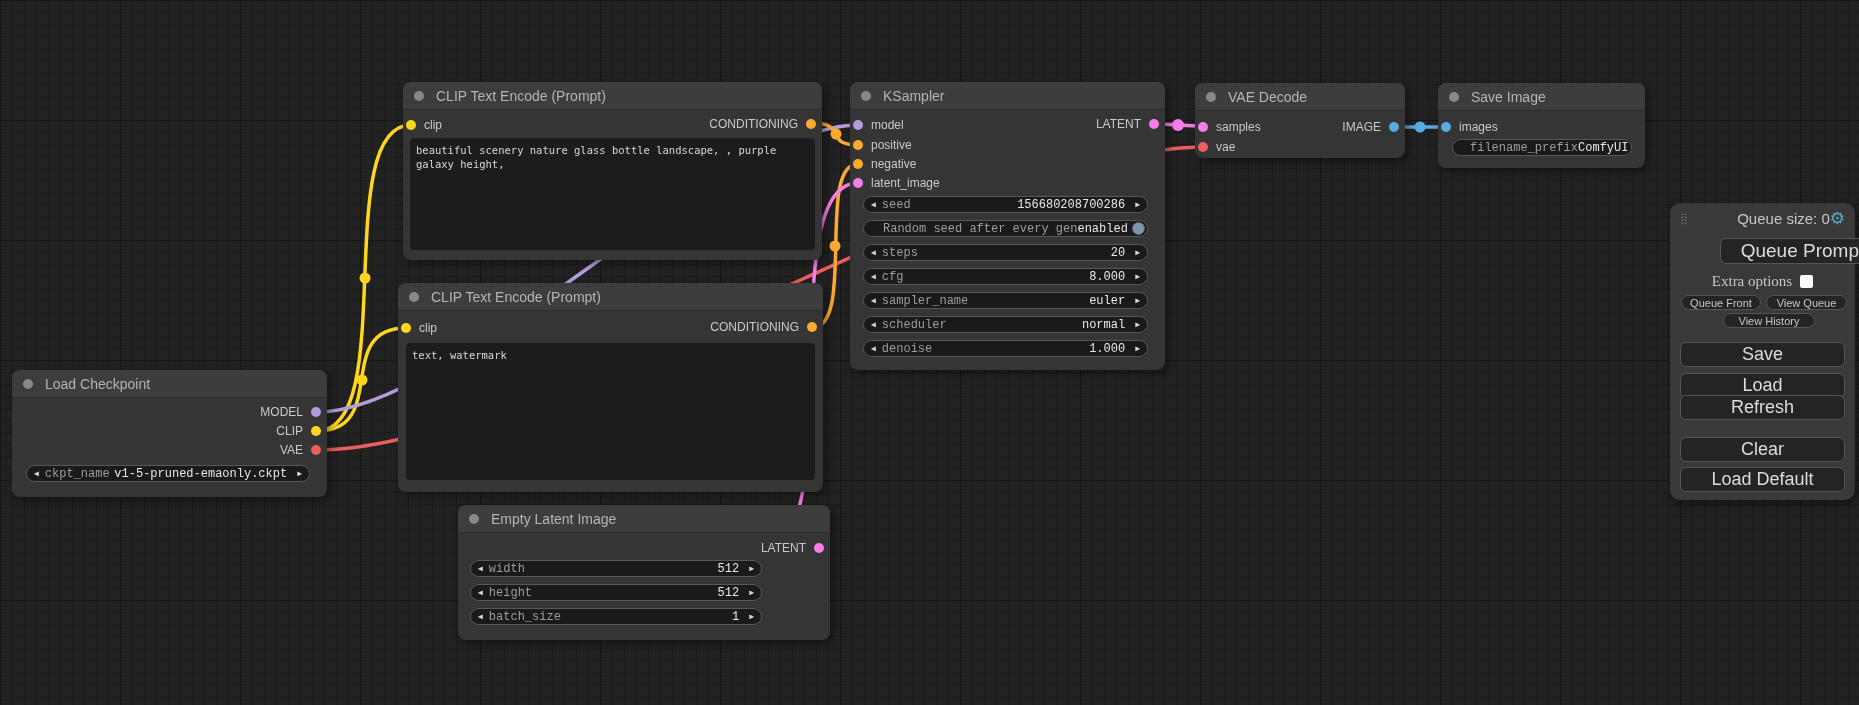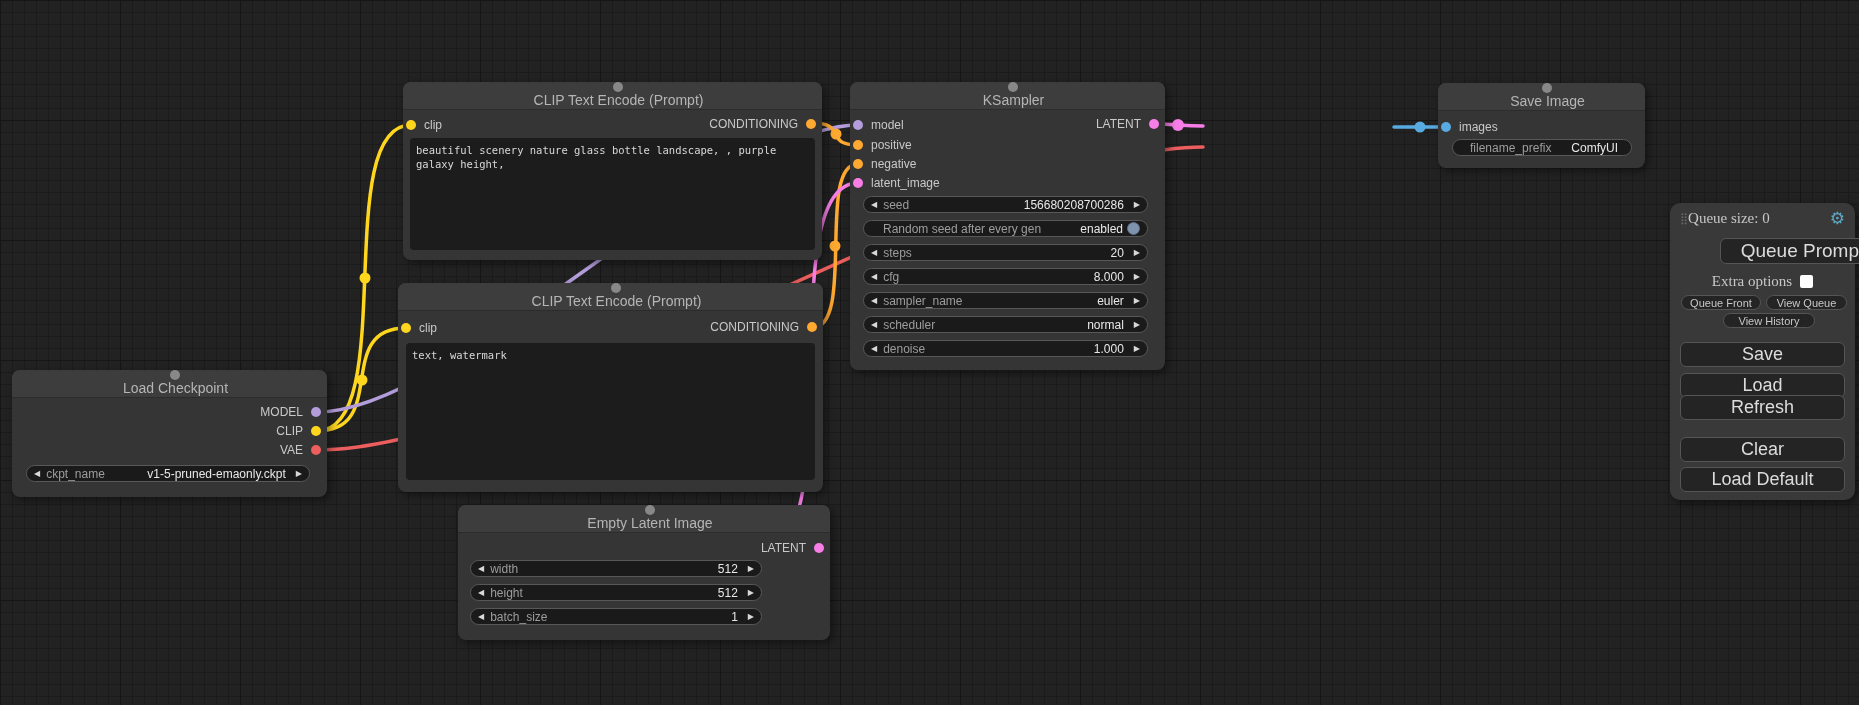--- a/index.html
+++ b/index.html
@@ -9,45 +9,45 @@
     background-image:
       linear-gradient(#161616 1px,transparent 1px),
       linear-gradient(90deg,#161616 1px,transparent 1px),
       linear-gradient(#1b1b1b 1px,transparent 1px),
       linear-gradient(90deg,#1b1b1b 1px,transparent 1px);
     background-size:120px 120px,120px 120px,12px 12px,12px 12px;}
   .wires{position:absolute;left:0;top:0;z-index:1;}
   .node{position:absolute;background:#353535;border-radius:8px;z-index:2;
     box-shadow:3px 3px 8px rgba(0,0,0,.45);}
   .node-title{height:27px;background:#3d3d3d;border-radius:8px 8px 0 0;display:flex;align-items:center;
-    border-bottom:1px solid #2c2c2c;flex-direction:column;}
+    border-bottom:1px solid #2c2c2c;}
   .collapse-dot{width:10px;height:10px;border-radius:50%;background:#888;margin-left:11px;flex:none;}
   .title-text{color:#b5b5b5;font-size:14px;margin-left:12px;white-space:nowrap;}
   .slot{position:absolute;height:18px;display:flex;align-items:center;font-size:12px;color:#c9c9c9;justify-content:space-between;}
   .slot.in{left:0;}
   .slot.out{right:0;flex-direction:row-reverse;}
   .slot-dot{width:10px;height:10px;border-radius:50%;flex:none;}
   .slot.in .slot-dot{margin-left:3px;margin-right:8px;}
   .slot.out .slot-dot{margin-right:6px;margin-left:8px;}
   .textarea{position:absolute;background:#1c1c1c;border-radius:4px;color:#d8d8d8;
     font-family:"DejaVu Sans Mono",monospace;font-size:10.5px;line-height:14px;padding:5px 6px;
     box-sizing:border-box;white-space:pre-wrap;word-break:break-word;overflow:hidden;}
   .widget{position:absolute;height:17px;background:#1a1a1a;border:1px solid #585858;border-radius:10px;
-    display:flex;align-items:center;box-sizing:border-box;font-size:12px;padding:0 7px;}
+    display:flex;align-items:center;box-sizing:border-box;font-size:12px;padding:0 7px;font-family:Liberation Mono, monospace;}
   .w-arrow{color:#d8d8d8;font-size:8px;flex:none;line-height:1;}
   .w-label{color:#9d9d9d;margin-left:6px;white-space:nowrap;}
   .w-value{color:#e8e8e8;flex:1;text-align:right;margin-right:10px;white-space:nowrap;}
   .w-toggle{width:13px;height:13px;border-radius:50%;background:#7e93ad;border:1px solid #5c6d84;
     flex:none;box-sizing:border-box;}
   
   .queue-panel{position:absolute;left:1670px;top:203px;width:185px;height:297px;background:#393939;
     border-radius:10px;z-index:3;box-shadow:3px 3px 10px rgba(0,0,0,.5);}
   .qp-header{display:flex;align-items:center;padding:7px 10px 2px 10px;}
   .drag-handle{color:#808080;font-size:11px;opacity:.7;}
-  .queue-size{flex:1;text-align:left;color:#c7c7c7;font-size:15px;font-family:Liberation Serif, serif;}
+  .queue-size{flex:1;text-align:right;color:#c7c7c7;font-size:15px;}
   .gear{color:#5da8c4;font-size:17px;line-height:1;}
   .qbtn{position:absolute;left:10px;width:165px;background:#242424;border:1px solid #555;
     border-radius:6px;color:#dcdcdc;display:flex;align-items:center;justify-content:center;
     box-sizing:border-box;cursor:default;}
   .qbtn.big{height:26px;font-size:19px;}
   .qbtn.action{height:25px;font-size:18px;}
   .extra-row{position:absolute;left:0;top:70px;width:100%;display:flex;align-items:center;
     justify-content:center;color:#c7c7c7;font-size:15px;font-family:Liberation Serif, serif;}
   .checkbox{width:13px;height:13px;background:#fff;border-radius:2px;margin-left:8px;}
   .pill-btn{position:absolute;height:15px;background:#242424;border:1px solid #555;border-radius:9px;
@@ -230,20 +230,38 @@
       <span class="w-arrow">▶</span>
     </div>
     <div class="widget" style="left:13px;top:258px;width:285px;">
       <span class="w-arrow">◀</span>
       <span class="w-label">denoise</span>
       <span class="w-value">1.000</span>
       <span class="w-arrow">▶</span>
     </div>
   </div>
 
+  <div class="node" style="left:1195px;top:83px;width:210px;height:75px;">
+    <div class="node-title">
+      <span class="collapse-dot"></span>
+      <span class="title-text">VAE Decode</span>
+    </div>
+    <div class="slot in" style="top:35px;">
+      <span class="slot-dot" style="background:#f77ee7;"></span>
+      <span>samples</span>
+    </div>
+    <div class="slot in" style="top:55px;">
+      <span class="slot-dot" style="background:#ed5e5e;"></span>
+      <span>vae</span>
+    </div>
+    <div class="slot out" style="top:35px;">
+      <span class="slot-dot" style="background:#58abe1;"></span>
+      <span>IMAGE</span>
+    </div>
+  </div>
 
   <div class="node" style="left:1438px;top:83px;width:207px;height:85px;">
     <div class="node-title">
       <span class="collapse-dot"></span>
       <span class="title-text">Save Image</span>
     </div>
     <div class="slot in" style="top:35px;">
       <span class="slot-dot" style="background:#58abe1;"></span>
       <span>images</span>
     </div>

